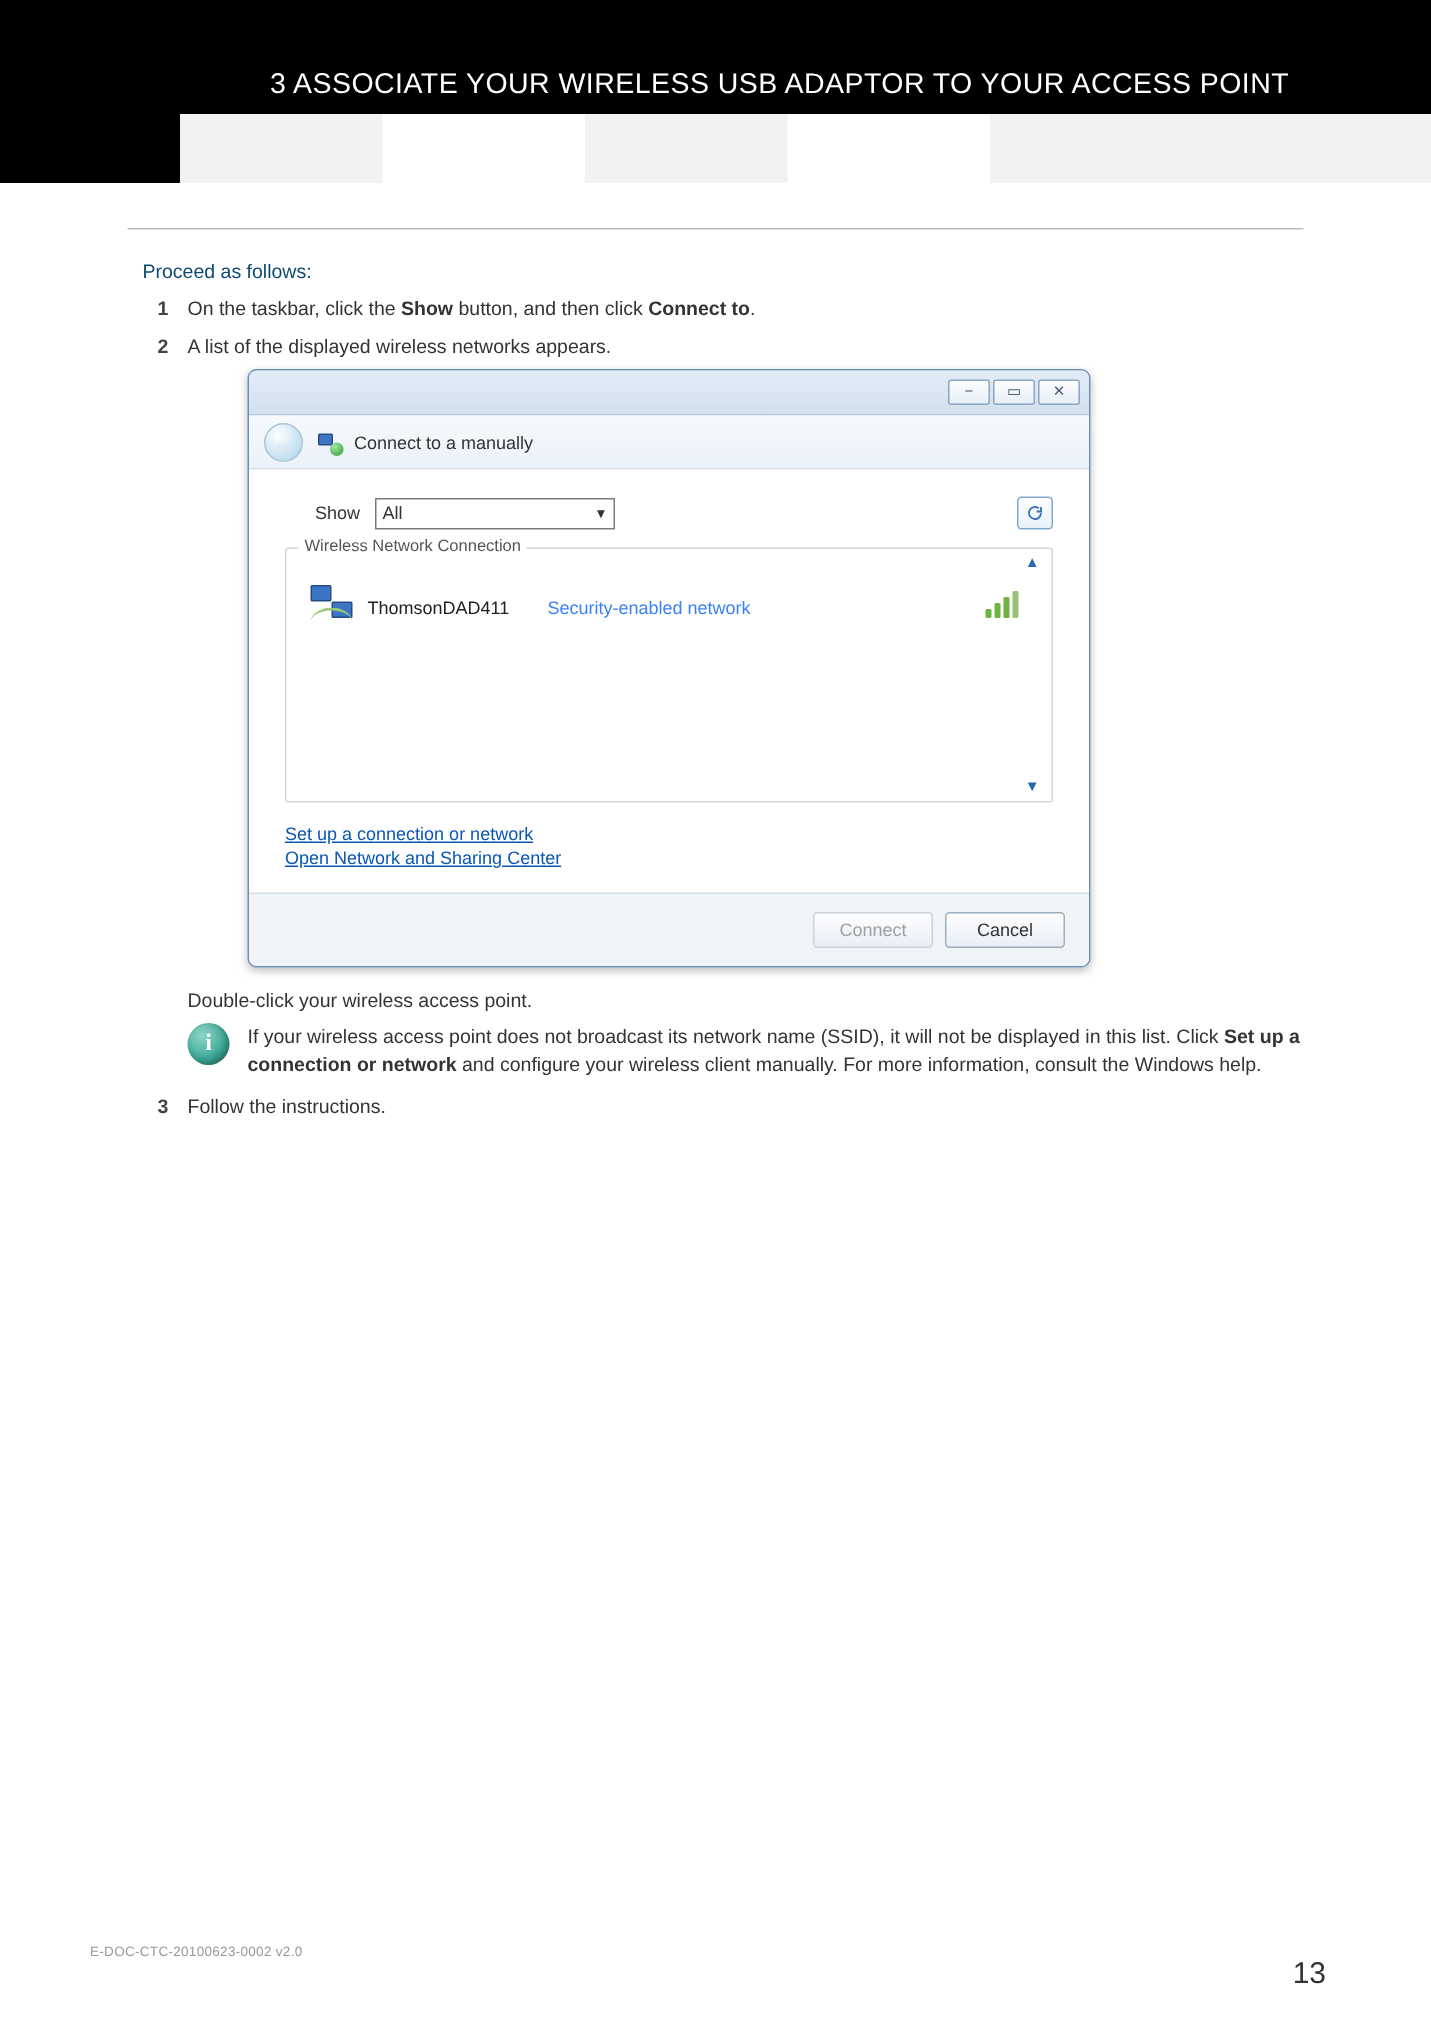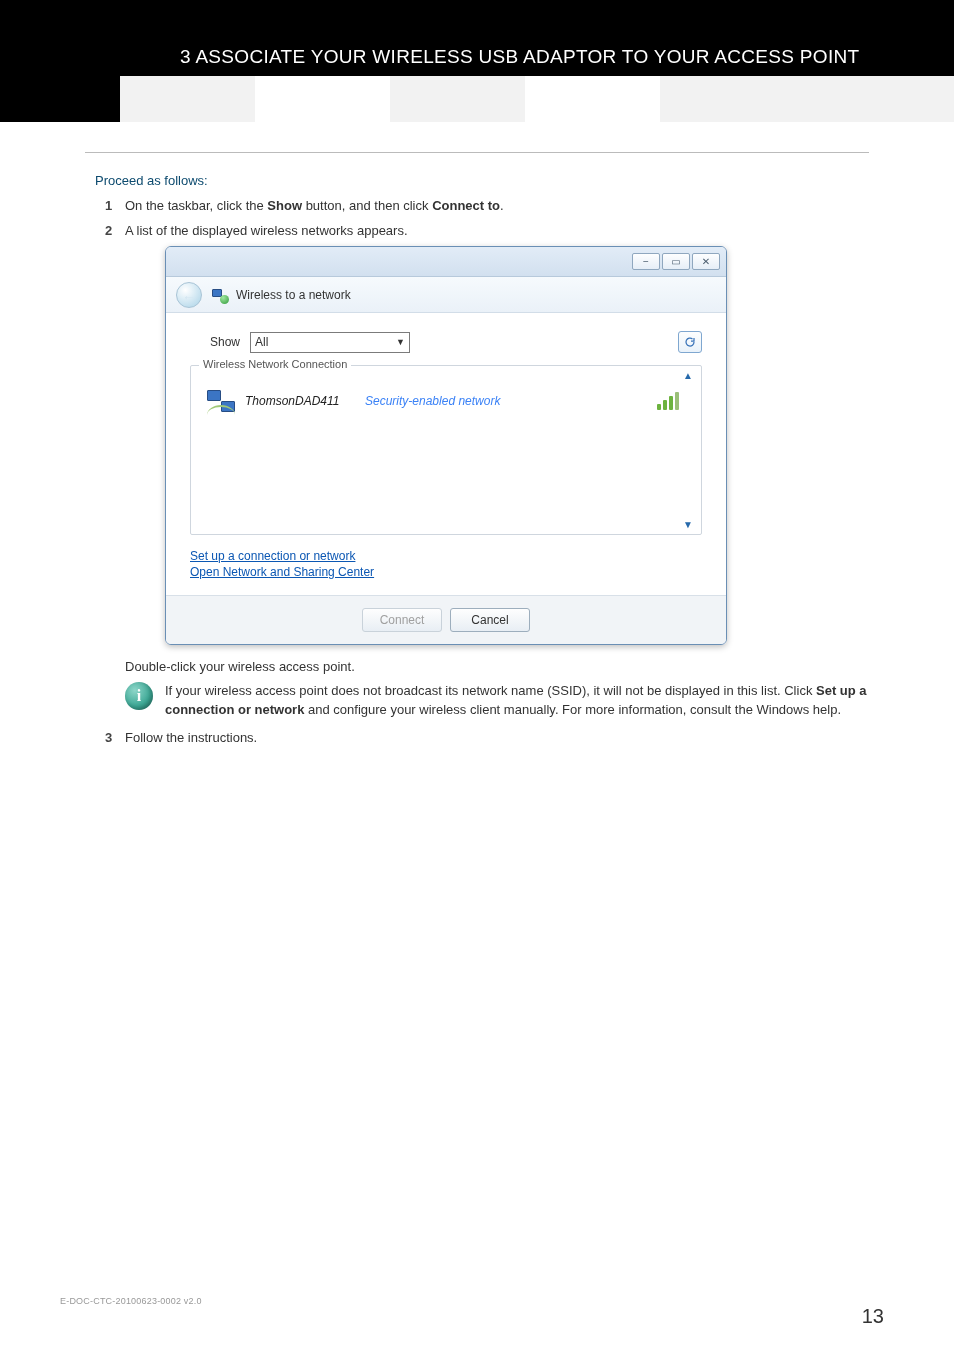--- a/index.html
+++ b/index.html
@@ -216,23 +216,22 @@
     top: -8px;
     left: 8px;
     background: #fff;
     padding: 0 4px;
     font-size: 11px;
     color: #555;
     text-align: right;
   }
   .net-item {
     display: flex;
-    align-items: center;
+    align-items: flex-end;
     padding: 4px 6px;
-    font-style: italic;
   }
   .two-pcs {
     position: relative;
     width: 28px; height: 22px;
     margin-right: 10px;
   }
   .two-pcs .pc {
     position: absolute;
     width: 14px; height: 11px;
     background: #3b75c4;
@@ -283,21 +282,21 @@
     text-decoration: underline;
     font-size: 12px;
     display: block;
     margin-bottom: 2px;
   }
   .vista-footer {
     background: #f1f4f7;
     border-top: 1px solid #d8e0e8;
     padding: 12px 16px;
     display: flex;
-    justify-content: center;
+    justify-content: flex-end;
     gap: 8px;
   }
   .vista-btn {
     min-width: 80px;
     height: 24px;
     border: 1px solid #9daebd;
     border-radius: 3px;
     background: linear-gradient(#fefefe, #e8eef4);
     font-size: 12px;
     color: #333;
@@ -395,21 +394,21 @@
               </div>
           </div>
           <div class="vista-header">
             <div class="back-circle">
                 <span>←</span>
               </div>
             <div class="net-ico">
               <div class="monitor"></div>
                 <div class="globe"></div>
             </div>
-            <div class="vista-header-text">Wireless to a network</div>
+            <div class="vista-header-text">Connect to a manually</div>
           </div>
           <div class="vista-body">
             <div class="show-row">
               <span class="show-label">Show</span>
               <div class="combo">
                 <span>All</span>
                 <span class="arrow">▼</span>
               </div>
               <div class="refresh-btn">
                 <svg viewBox="0 0 24 24" fill="none" stroke="#3a74b9" stroke-width="2.5">

